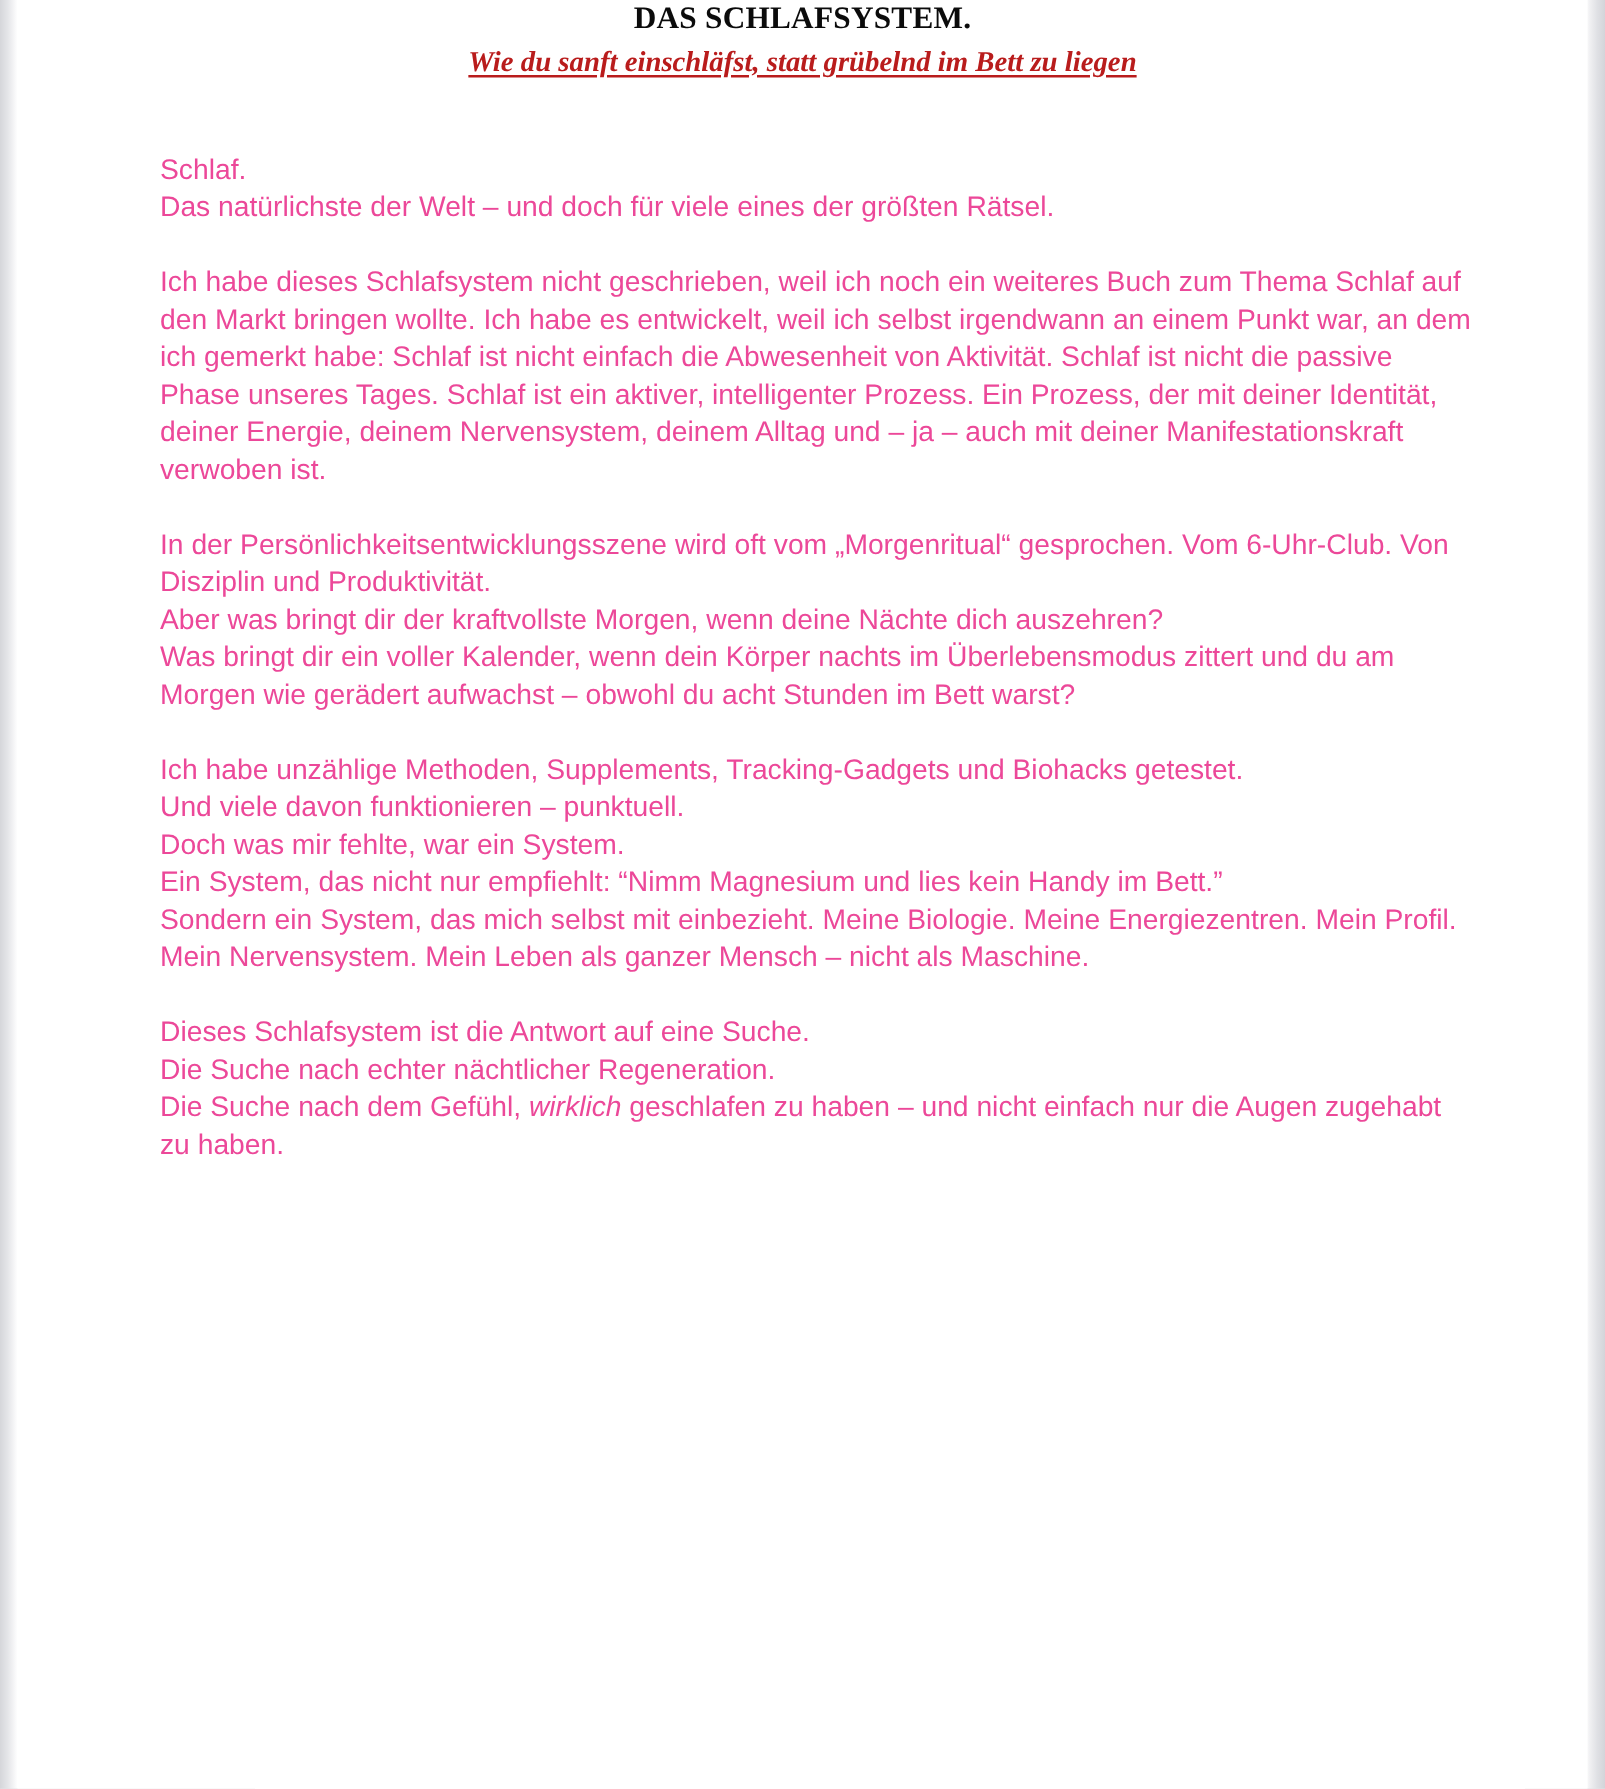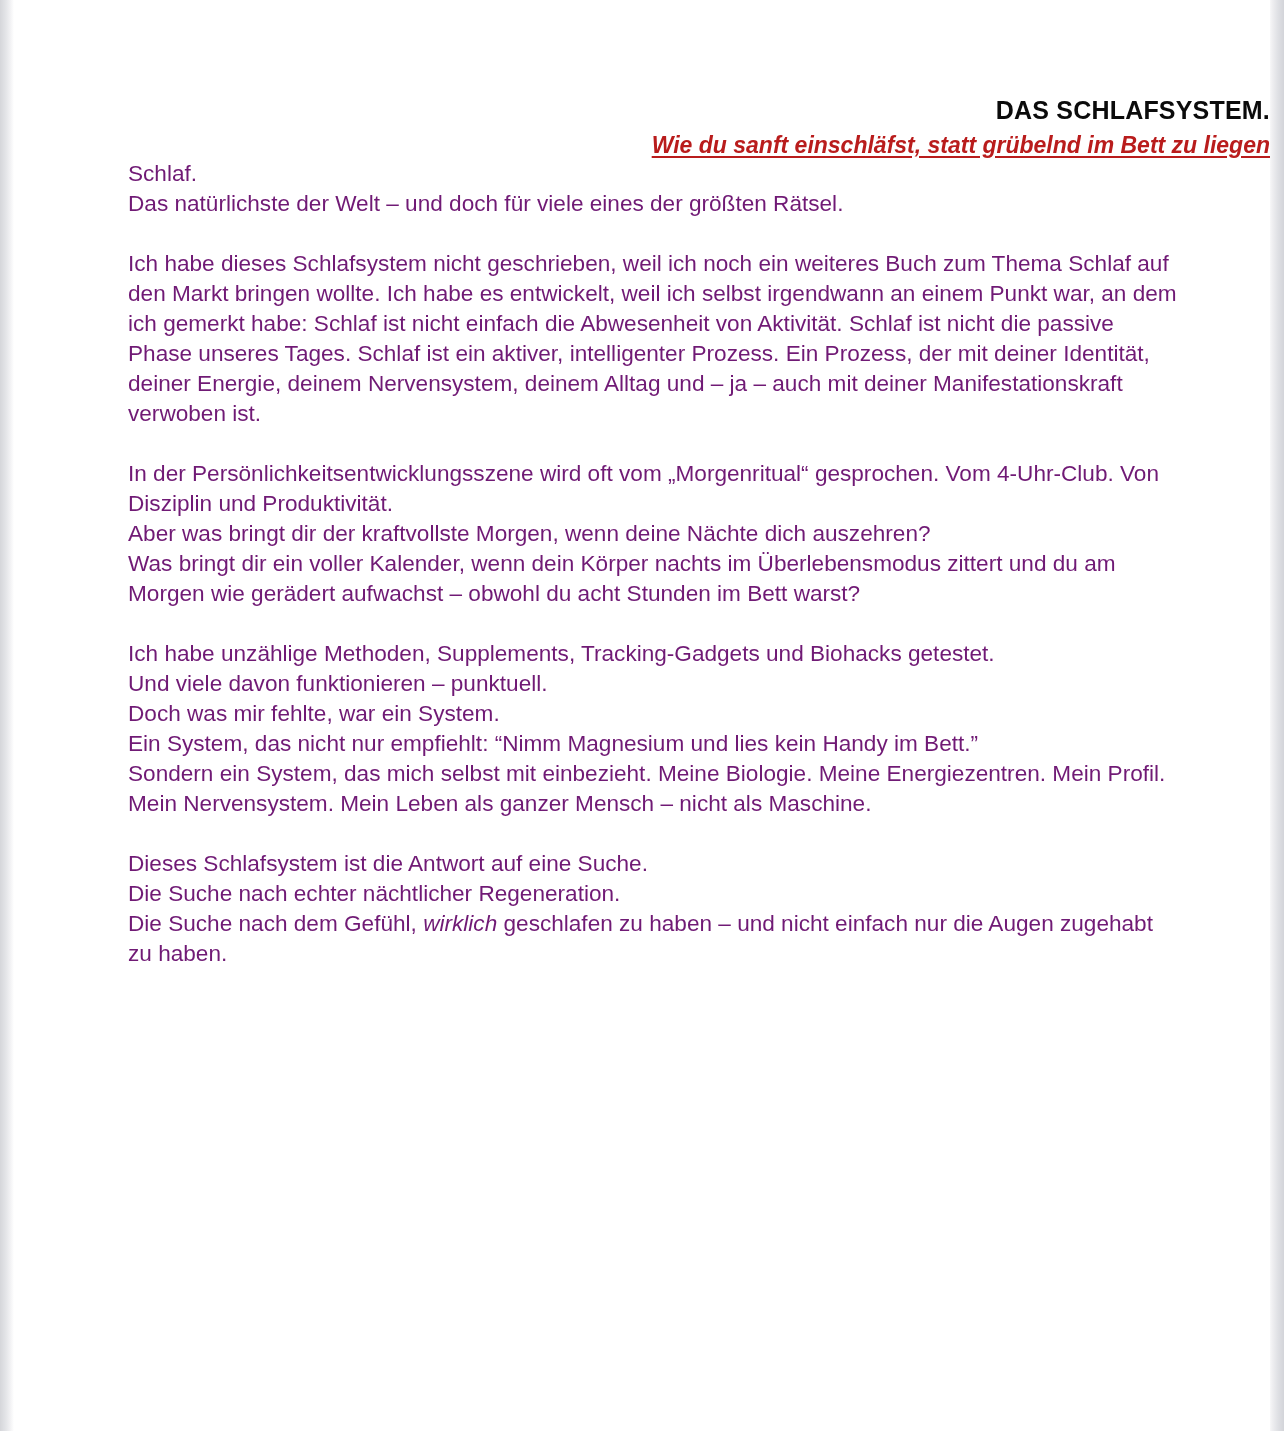--- a/index.html
+++ b/index.html
@@ -30,22 +30,22 @@
     position: absolute;
     left: 14px;
     top: 0;
     width: 1256px;
     height: 1431px;
     background: #ffffff;
     box-sizing: border-box;
   }
 
   .doc-head {
-    padding-top: 96px;
-    text-align: right;
+    text-align: center;
+    font-family: Liberation Serif, serif;
   }
 
   .doc-title {
     margin: 0;
     font-size: 25px;
     font-weight: bold;
     letter-spacing: 0.2px;
     color: #0b0b0b;
     line-height: 1.18;
   }
@@ -55,23 +55,24 @@
     font-size: 23px;
     font-weight: bold;
     font-style: italic;
     text-decoration: underline;
     text-underline-offset: 3px;
     color: #b91c1c;
     line-height: 1.2;
   }
 
   .doc-body {
+    margin-top: 58px;
     padding-left: 114px;
     padding-right: 88px;
-    color: #701a75;
+    color: #ec4899;
     font-size: 22.6px;
     line-height: 30px;
   }
 
   .para {
     margin: 0 0 30px 0;
   }
   .para:last-child {
     margin-bottom: 0;
   }
@@ -99,21 +100,21 @@
       <p class="para">
         <span class="line">Schlaf.</span>
         <span class="line">Das natürlichste der Welt – und doch für viele eines der größten Rätsel.</span>
       </p>
 
       <p class="para">
         <span>Ich habe dieses Schlafsystem nicht geschrieben, weil ich noch ein weiteres Buch zum Thema Schlaf auf den Markt bringen wollte. Ich habe es entwickelt, weil ich selbst irgendwann an einem Punkt war, an dem ich gemerkt habe: Schlaf ist nicht einfach die Abwesenheit von Aktivität. Schlaf ist nicht die passive Phase unseres Tages. Schlaf ist ein aktiver, intelligenter Prozess. Ein Prozess, der mit deiner Identität, deiner Energie, deinem Nervensystem, deinem Alltag und – ja – auch mit deiner Manifestationskraft verwoben ist.</span>
       </p>
 
       <p class="para">
-        <span class="line">In der Persönlichkeitsentwicklungsszene wird oft vom „Morgenritual“ gesprochen. Vom 4-Uhr-Club. Von Disziplin und Produktivität.</span>
+        <span class="line">In der Persönlichkeitsentwicklungsszene wird oft vom „Morgenritual“ gesprochen. Vom 6-Uhr-Club. Von Disziplin und Produktivität.</span>
         <span class="line">Aber was bringt dir der kraftvollste Morgen, wenn deine Nächte dich auszehren?</span>
         <span class="line">Was bringt dir ein voller Kalender, wenn dein Körper nachts im Überlebensmodus zittert und du am Morgen wie gerädert aufwachst – obwohl du acht Stunden im Bett warst?</span>
       </p>
 
       <p class="para">
         <span class="line">Ich habe unzählige Methoden, Supplements, Tracking-Gadgets und Biohacks getestet.</span>
         <span class="line">Und viele davon funktionieren – punktuell.</span>
         <span class="line">Doch was mir fehlte, war ein System.</span>
         <span class="line">Ein System, das nicht nur empfiehlt: “Nimm Magnesium und lies kein Handy im Bett.”</span>
         <span class="line">Sondern ein System, das mich selbst mit einbezieht. Meine Biologie. Meine Energiezentren. Mein Profil. Mein Nervensystem. Mein Leben als ganzer Mensch – nicht als Maschine.</span>

